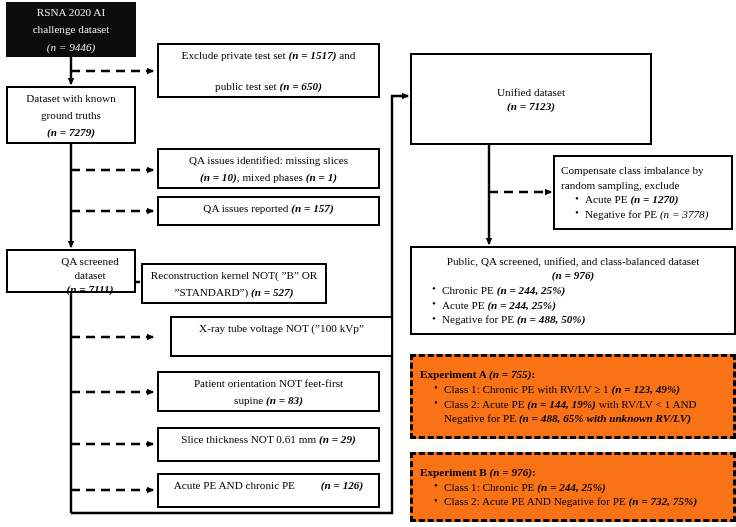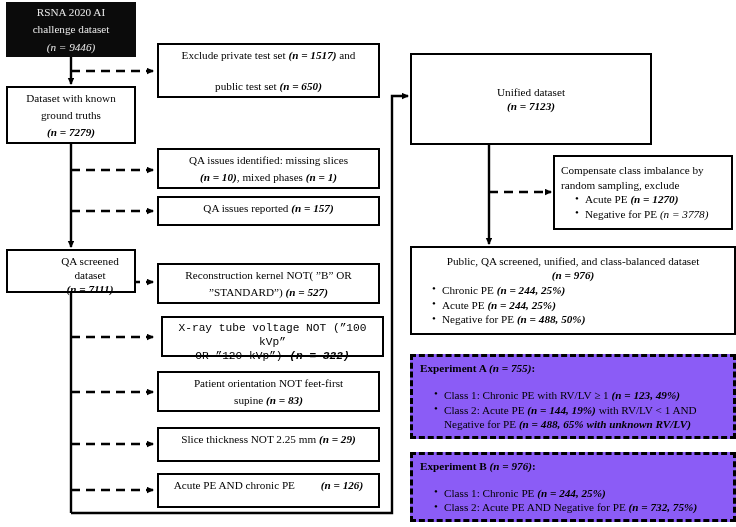--- a/index.html
+++ b/index.html
@@ -32,22 +32,21 @@
     padding: 3px 6px;
   }
   .box.center { text-align: center; justify-content: space-between; }
   .box.dark {
     background: #0b0b0b;
     color: #e8e8e8;
     border: none;
   }
   .box.dashed {
     border: 3px dashed #000;
-    background: #8b5cf6;
-    justify-content: space-between;
+    background: #f97316;
   }
   .box .ln { display: block; }
   .it { font-style: italic; font-weight: bold; }
   .itn { font-style: italic; }
   .bld { font-weight: bold; }
   ul.bul {
     margin: 0;
     padding: 0 0 0 14px;
     list-style: none;
     text-align: left;
@@ -135,37 +134,36 @@
 
   <div class="box center" style="left:157px; top:148px; width:223px; height:41px;">
     <span class="ln">QA issues identified: missing slices</span>
     <span class="ln"><span style="font-style: italic; font-weight: bold;">(n = 10)</span><span>, mixed phases </span><span style="font-style: italic; font-weight: bold;">(n = 1)</span></span>
   </div>
 
   <div class="box center" style="left:157px; top:196px; width:223px; height:30px;">
     <span class="ln"><span>QA issues reported </span><span style="font-style: italic; font-weight: bold;">(n = 157)</span></span>
   </div>
 
-  <div class="box center" style="left:157px; top:263px; width:223px; height:41px;">
+  <div class="box center" style="left:141px; top:263px; width:186px; height:41px;">
     <span class="ln">Reconstruction kernel NOT( ”B” OR</span>
     <span class="ln"><span>”STANDARD”) </span><span style="font-style: italic; font-weight: bold;">(n = 527)</span></span>
   </div>
 
-  <div class="box center" style="left:161px; top:316px; width:223px; height:41px;font-family:Liberation Mono, monospace;">
+  <div class="box center" style="left:170px; top:316px; width:223px; height:41px;">
     <span class="ln">X-ray tube voltage NOT (”100 kVp”</span>
-    <span class="ln"><span>OR ”120 kVp”) </span><span style="font-style: italic; font-weight: bold;">(n = 322)</span></span>
   </div>
 
   <div class="box center" style="left:157px; top:371px; width:223px; height:41px;">
     <span class="ln">Patient orientation NOT feet-first</span>
     <span class="ln"><span>supine </span><span style="font-style: italic; font-weight: bold;">(n = 83)</span></span>
   </div>
 
   <div class="box center" style="left:157px; top:427px; width:223px; height:35px;">
-    <span class="ln"><span>Slice thickness NOT 2.25 mm </span><span style="font-style: italic; font-weight: bold;">(n = 29)</span></span>
+    <span class="ln"><span>Slice thickness NOT 0.61 mm </span><span style="font-style: italic; font-weight: bold;">(n = 29)</span></span>
   </div>
 
   <div class="box center" style="left:157px; top:473px; width:223px; height:35px;">
     <span class="ln"><span>Acute PE AND chronic PE </span><span style="font-style: italic; font-weight: bold; margin-left: 23px;">(n = 126)</span></span>
   </div>
 
   <div class="box" style="left:410px; top:53px; width:242px; height:92px; padding:5px 6px;">
     <span class="hdr">Unified dataset</span>
     <span class="hdr it">(n = 7123)</span>
   </div>

